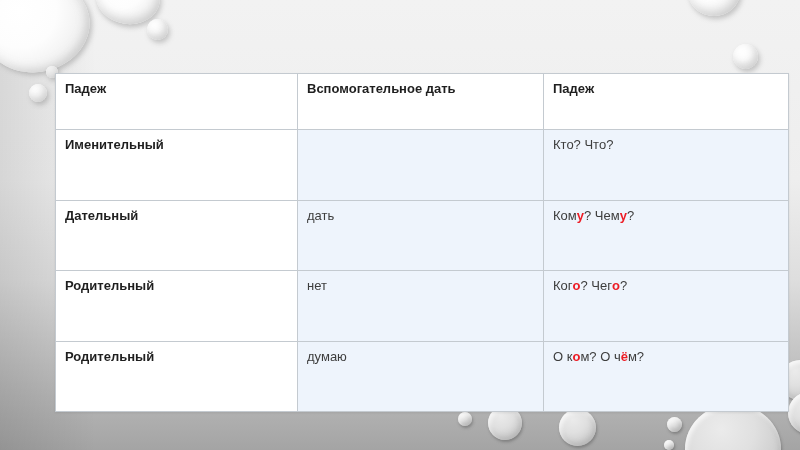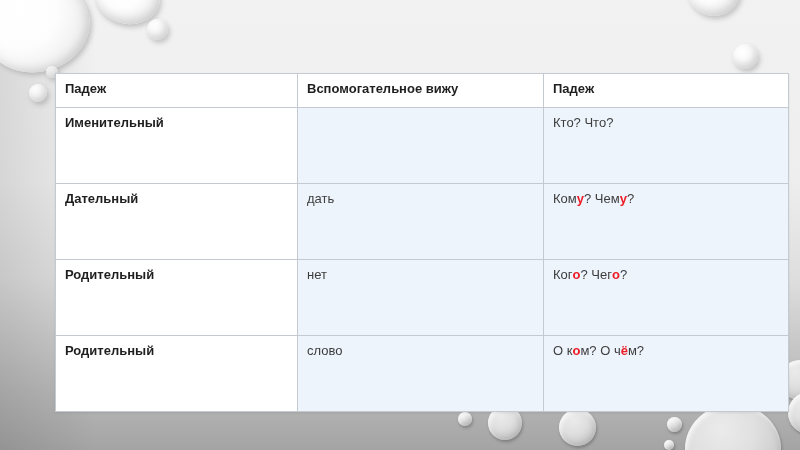--- a/index.html
+++ b/index.html
@@ -55,21 +55,21 @@
   }
   .case-table th,.case-table td{
     border:1px solid var(--border-color,#c4cad0);
     vertical-align:top;
     padding:7px 9px;
     font-size:13px;
     text-align:left;
     overflow:hidden;
     white-space:nowrap;
   }
-  .case-table thead tr{height:34px;}
+  .case-table thead tr{height:56px;}
   .case-table tbody tr{height:49px;}
   .case-table th{
     background:var(--header-bg,#ffffff);
     color:var(--bold-text,#1f1f1f);
     font-weight:bold;
   }
   .case-cell{
     background:var(--case-bg,#ffffff);
     color:var(--bold-text,#1f1f1f);
     font-weight:bold;
@@ -107,21 +107,21 @@
 
   <table class="case-table">
     <colgroup>
       <col style="width:242px">
       <col style="width:246px">
       <col style="width:245px">
     </colgroup>
     <thead>
       <tr>
         <th>Падеж</th>
-        <th>Вспомогательное вижу</th>
+        <th>Вспомогательное дать</th>
         <th>Падеж</th>
       </tr>
     </thead>
     <tbody>
     <tr>
       <td class="case-cell">Именительный</td>
       <td class="helper-cell"></td>
       <td class="question-cell"><span>Кто? Что?</span></td>
     </tr>
 
@@ -134,19 +134,19 @@
     <tr>
       <td class="case-cell">Родительный</td>
       <td class="helper-cell">нет</td>
       <td class="question-cell"><span>Ког</span><span class="hl">о</span><span>? Чег</span><span class="hl">о</span><span>?</span></td>
     </tr>
 
 
 
     <tr>
       <td class="case-cell">Родительный</td>
-      <td class="helper-cell">слово</td>
+      <td class="helper-cell">думаю</td>
       <td class="question-cell"><span>О к</span><span class="hl">о</span><span>м? О ч</span><span class="hl">ё</span><span>м?</span></td>
     </tr>
   </tbody>
   </table>
 
 </div>
 
 </body></html>

